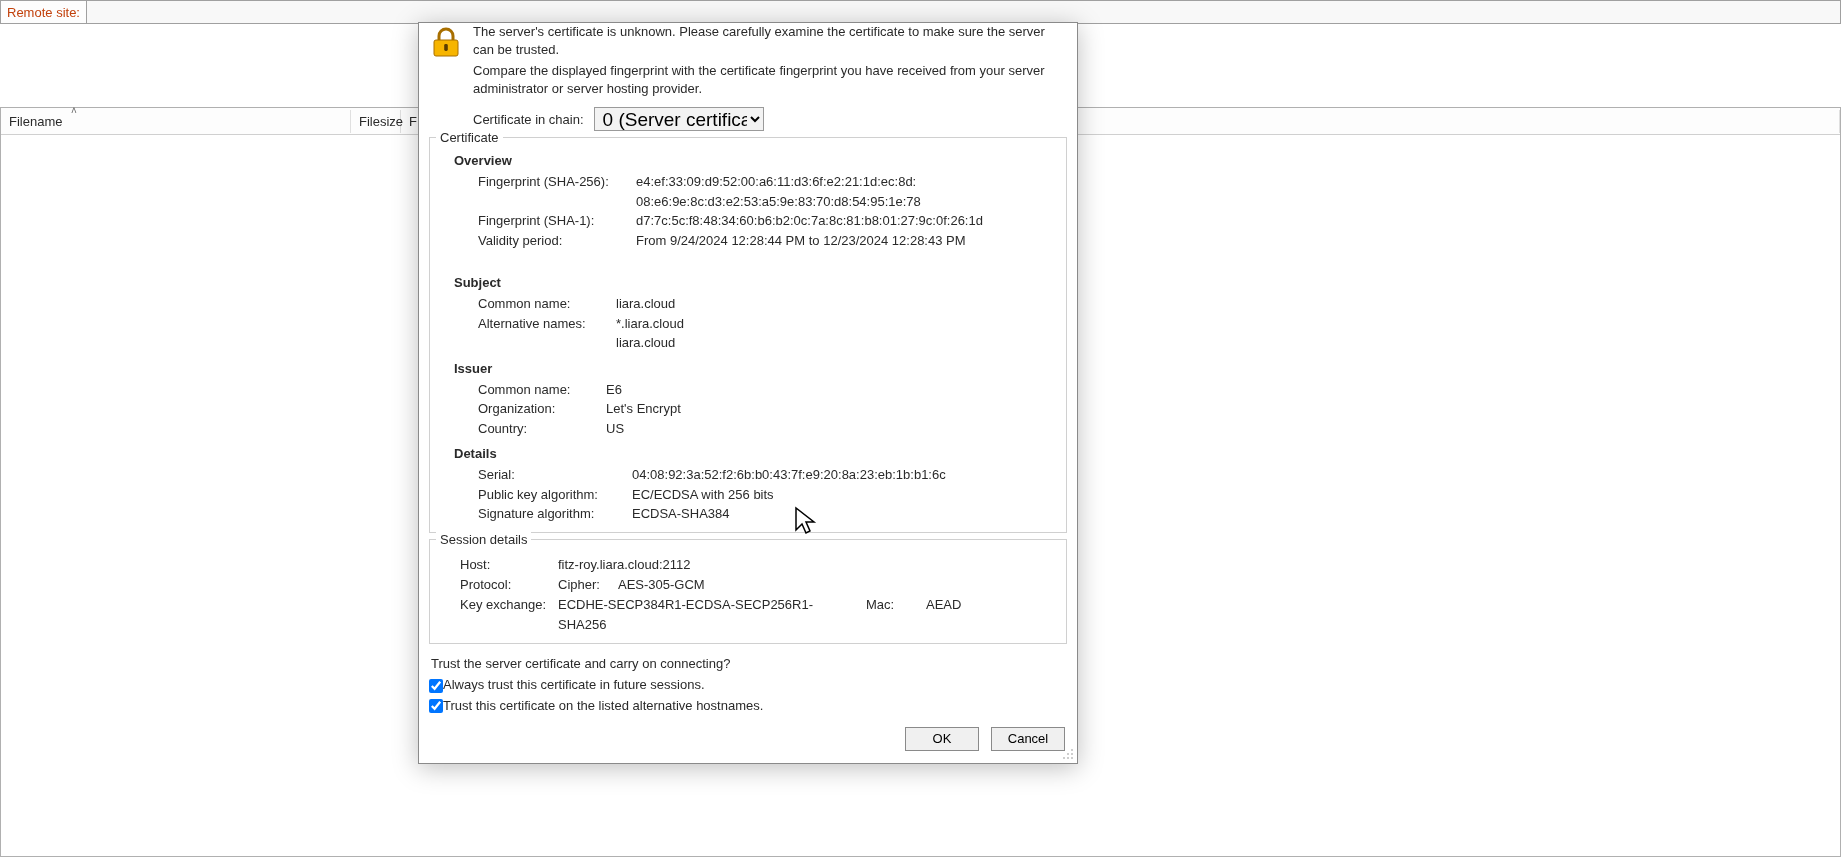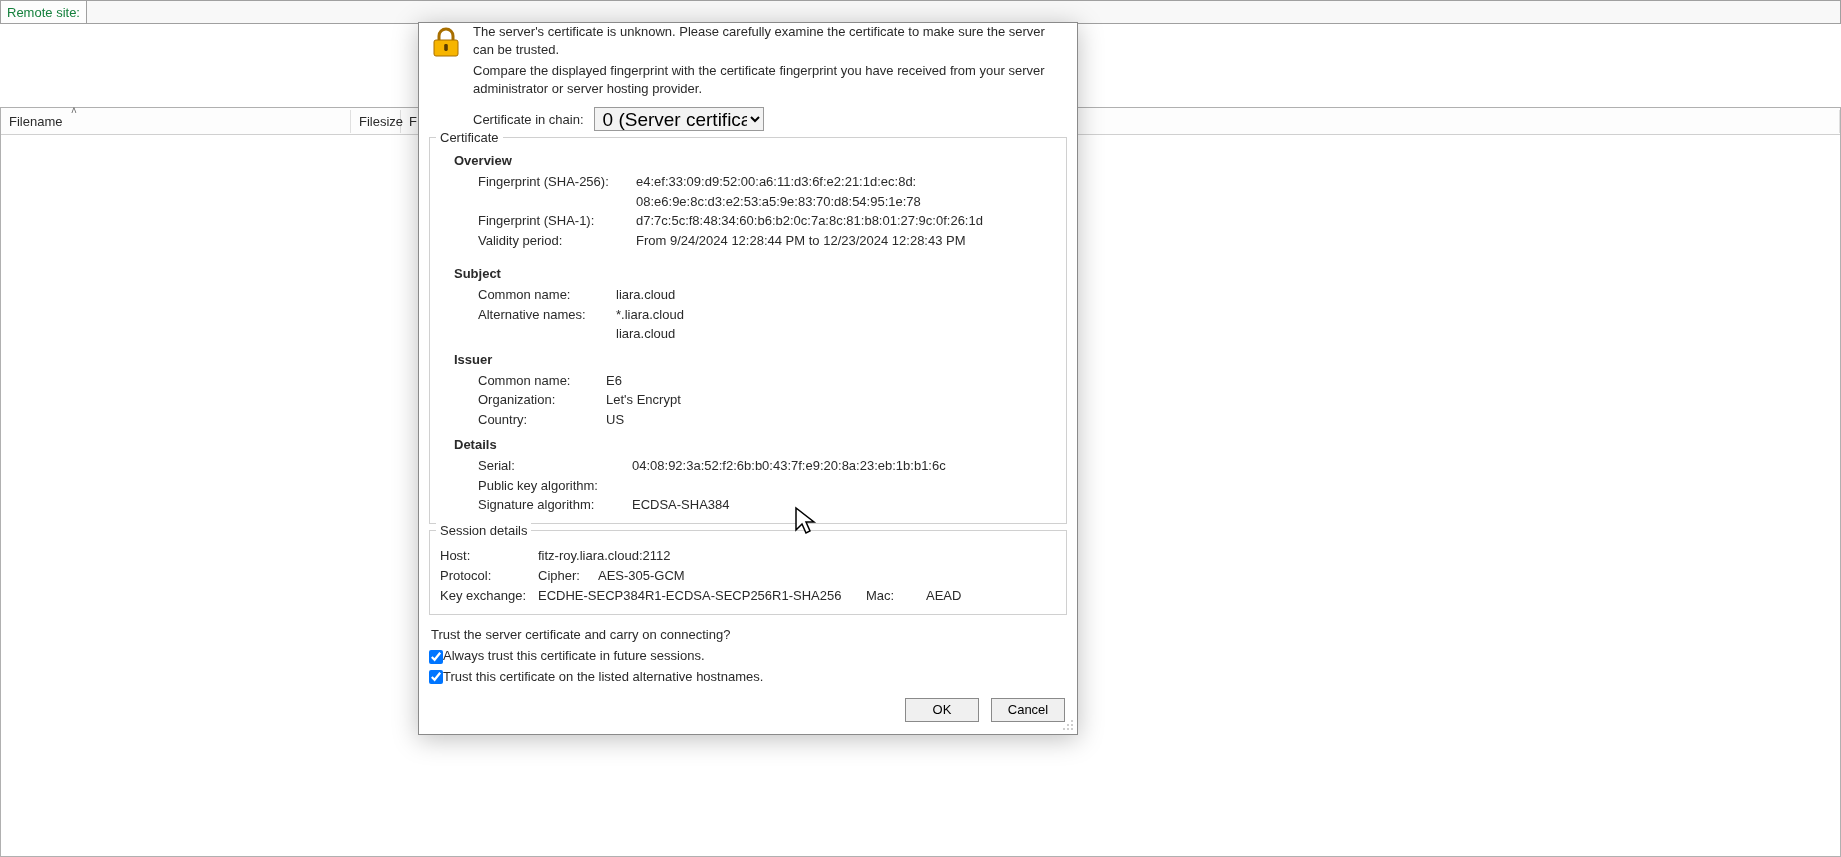--- a/index.html
+++ b/index.html
@@ -18,21 +18,21 @@
       top: 0; left: 0; right: 0;
       height: 24px;
       border: 1px solid #a0a0a0;
       display: flex;
       align-items: center;
       background: #f8f8f8;
     }
     .remote-site-label {
       border-right: 1px solid #a0a0a0;
       padding: 0 6px;
-      color: #15803d;
+      color: #c2410c;
       height: 100%;
       display: flex;
       align-items: center;
       background: #fdfdfd;
     }
     .remote-input {
       flex: 1;
       height: 100%;
     }
 
@@ -161,21 +161,21 @@
     .det .k { width: 142px; }
     .multi-line { display: flex; flex-direction: column; }
 
     .session-group { padding-left: 10px; }
     .session-group .legend { left: -4px; }
     .session-row {
       display: flex;
       gap: 10px;
       line-height: 1.55;
     }
-    .session-row .k1 { width: 88px; }
+    .session-row .k1 { width: 88px; margin-left: 20px; }
     .session-row .v1 { flex: 1; }
     .session-row .k2 { width: 50px; }
     .session-row .v2 { width: 130px; }
 
     .trust-q { padding: 6px 4px 0 4px; }
     .checks { padding: 4px 4px 0 0; }
     .chk { display: flex; align-items: center; gap: 0; line-height: 1.6; }
     .chk input { width: 14px; height: 14px; margin-left: 2px; }
 
     .btns {
@@ -262,21 +262,21 @@
       </div>
       <div class="kv">
         <span class="k">Fingerprint (SHA-1):</span>
         <span class="v">d7:7c:5c:f8:48:34:60:b6:b2:0c:7a:8c:81:b8:01:27:9c:0f:26:1d</span>
       </div>
       <div class="kv">
         <span class="k">Validity period:</span>
         <span class="v">From 9/24/2024 12:28:44 PM to 12/23/2024 12:28:43 PM</span>
       </div>
 
-      <div class="section-title" style="margin-top:16px">Subject</div>
+      <div class="section-title" style="margin-top:25px">Subject</div>
       <div class="kv sub">
         <span class="k">Common name:</span>
         <span class="v">liara.cloud</span>
       </div>
       <div class="kv sub">
         <span class="k">Alternative names:</span>
         <span class="v multi-line">
           <span>*.liara.cloud</span>
           <span>liara.cloud</span>
         </span>
@@ -296,20 +296,21 @@
         <span class="v">US</span>
       </div>
 
       <div class="section-title" style="margin-top:8px">Details</div>
       <div class="kv det">
         <span class="k">Serial:</span>
         <span class="v">04:08:92:3a:52:f2:6b:b0:43:7f:e9:20:8a:23:eb:1b:b1:6c</span>
       </div>
       <div class="kv det">
         <span class="k">Public key algorithm:</span>
+        <span class="v">EC/ECDSA with 256 bits</span>
       </div>
       <div class="kv det">
         <span class="k">Signature algorithm:</span>
         <span class="v">ECDSA-SHA384</span>
       </div>
     </div>
 
     <div class="group session-group">
       <span class="legend">Session details</span>
       <div class="session-row">

